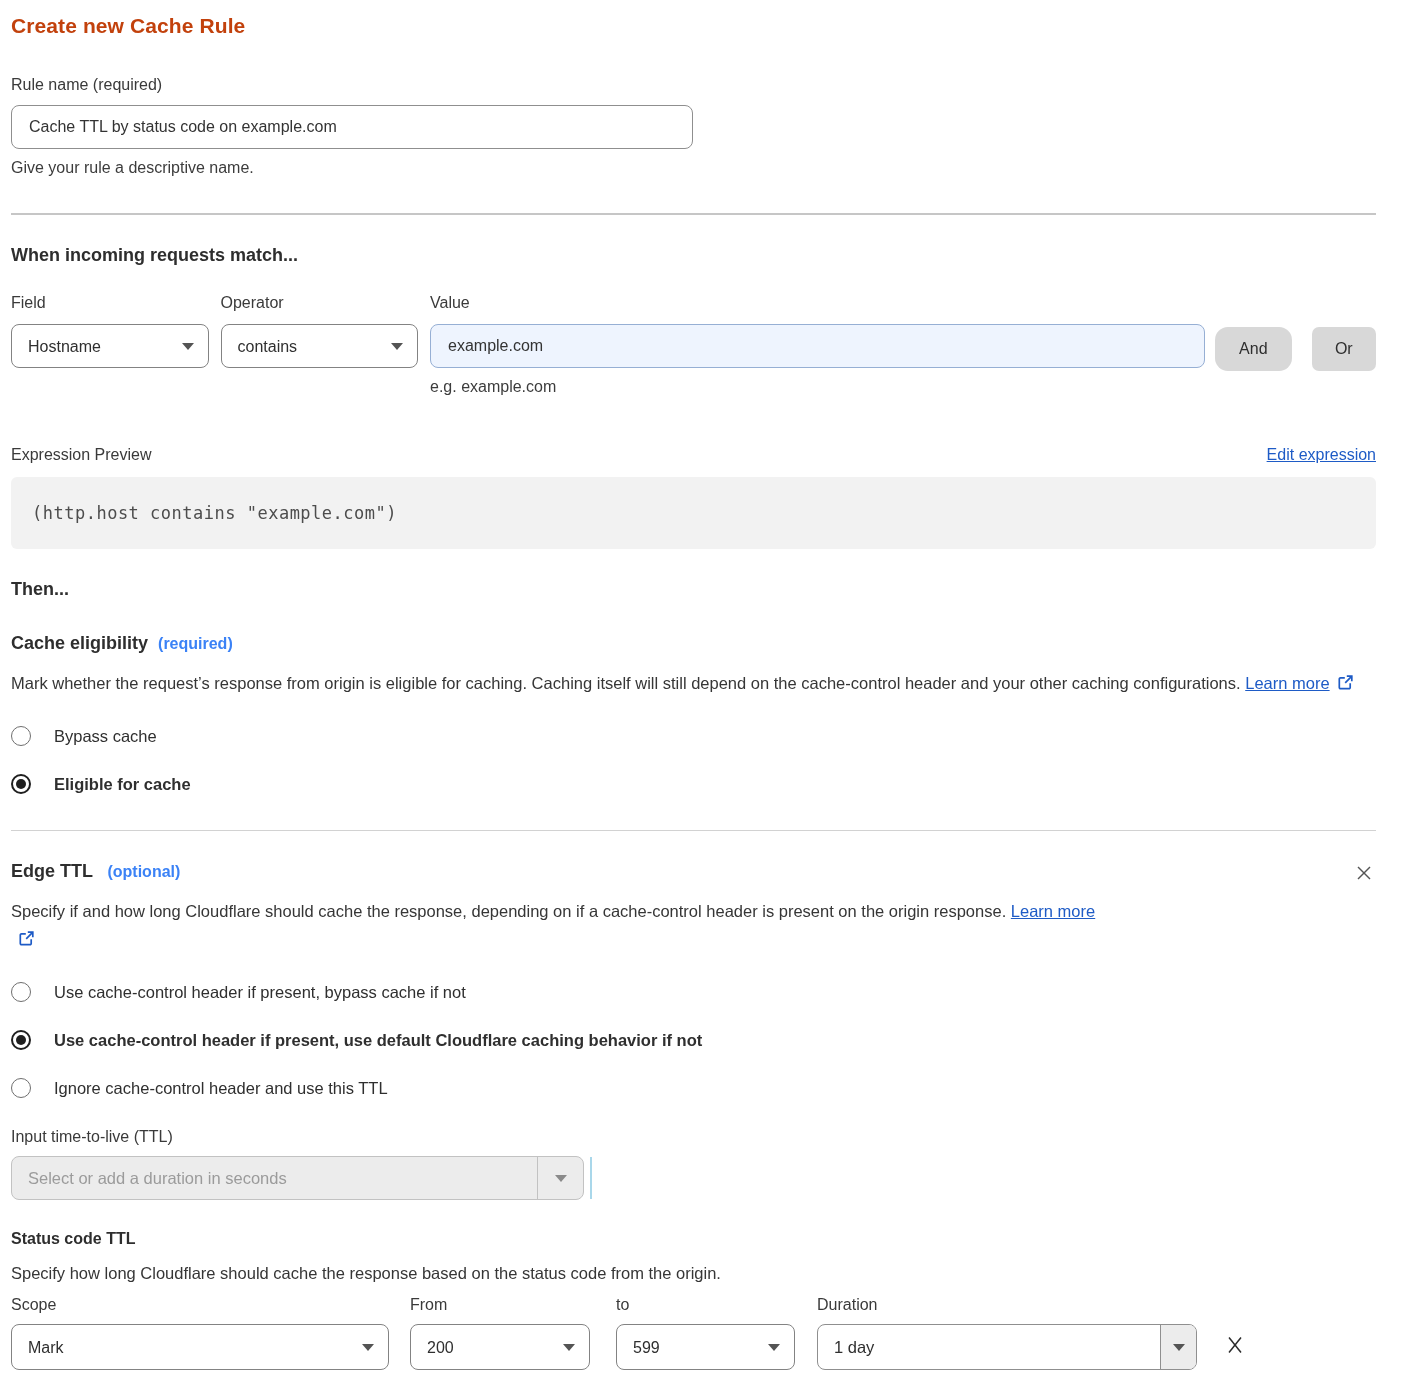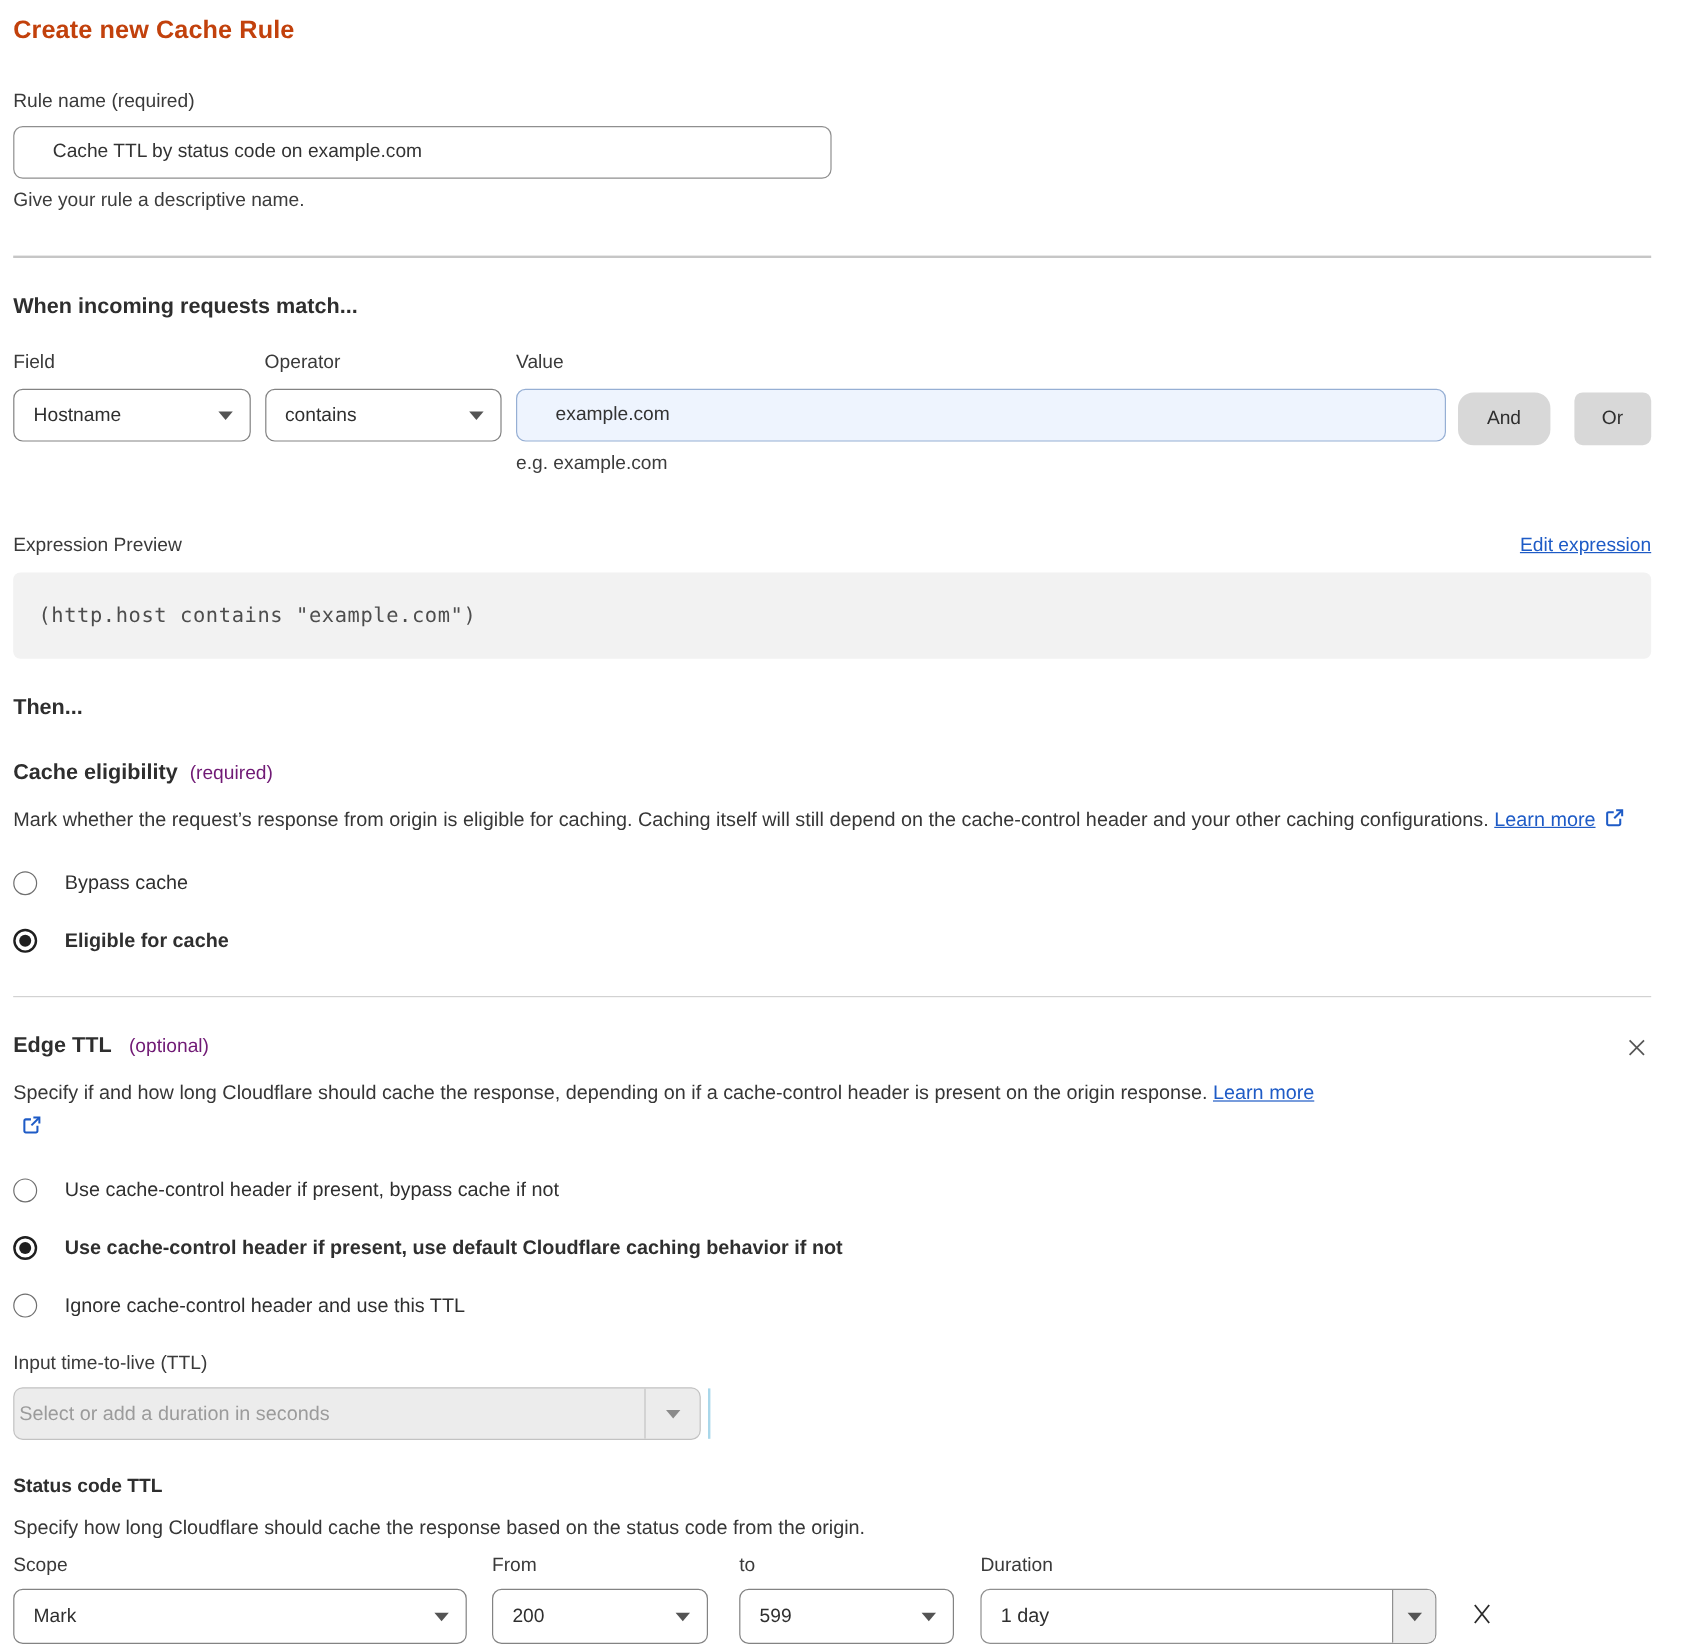--- a/index.html
+++ b/index.html
@@ -8,28 +8,28 @@
     width: 1412px;
     font-family: "Liberation Sans", sans-serif;
     color: #363636;
     font-size: 16px;
   }
   .page { padding: 14px 36px 30px 11px; }
 
   .h1 { font-size: 21px; font-weight: 700; color: #c2410c; letter-spacing: .1px; }
   .h2 { font-size: 18px; font-weight: 700; color: #2e2e2e; }
   .h3 { font-size: 16px; font-weight: 700; color: #2e2e2e; }
-  .tag { font-size: 16px; font-weight: 400; color: #701a75; margin-left: 10px; }
+  .tag { font-size: 16px; font-weight: 700; color: #3b82f6; margin-left: 10px; }
 
   .field-label { font-size: 16px; color: #3a3a3a; }
   .helper { font-size: 16px; color: #3c3c3c; margin-top: 10px; }
 
   .text-input {
     display: block; height: 44px; border: 1px solid #8f8f8f; border-radius: 8px;
-    padding: 0 32px; font-size: 16px; color: #333; font-family: "Liberation Sans", sans-serif;
+    padding: 0 17px; font-size: 16px; color: #333; font-family: "Liberation Sans", sans-serif;
     background: #fff; outline: none; width: 100%;
   }
   .rule-name-input { width: 682px; margin-top: 11px; }
 
   .divider { border: none; border-top: 2px solid #c6c6c6; margin-top: 36px; }
   .divider.thin { border-top-width: 1px; border-top-color: #d2d2d2; }
 
   
   .match-heading { margin-top: 30px; }
   .match-grid { display: flex; align-items: flex-start; margin-top: 28px; }
@@ -95,21 +95,21 @@
   .icon-btn { background: none; border: none; cursor: pointer; padding: 2px; line-height: 0; }
 
   
   .ttl-label { margin-top: 30px; }
   .ttl-row { display: flex; align-items: center; margin-top: 10px; }
   .ttl-select {
     width: 573px; height: 44px; background: #ececec; border: 1px solid #c2c2c2;
     border-radius: 8px; display: flex; align-items: stretch; overflow: hidden;
     color: #9b9b9b; font-size: 16.5px; cursor: default;
   }
-  .ttl-select .ttl-text { flex: 1; display: flex; align-items: center; padding: 0 4px; }
+  .ttl-select .ttl-text { flex: 1; display: flex; align-items: center; padding: 0 16px; }
   .ttl-select .ttl-arrow-seg {
     width: 46px; border-left: 1px solid #c2c2c2; display: flex; align-items: center; justify-content: center;
   }
   .ttl-select .tri {
     width: 0; height: 0; border-left: 6px solid transparent; border-right: 6px solid transparent;
     border-top: 7px solid #8a8a8a;
   }
   .caret-line { width: 2px; height: 42px; background: #a9d7ea; margin-left: 6px; }
 
   

